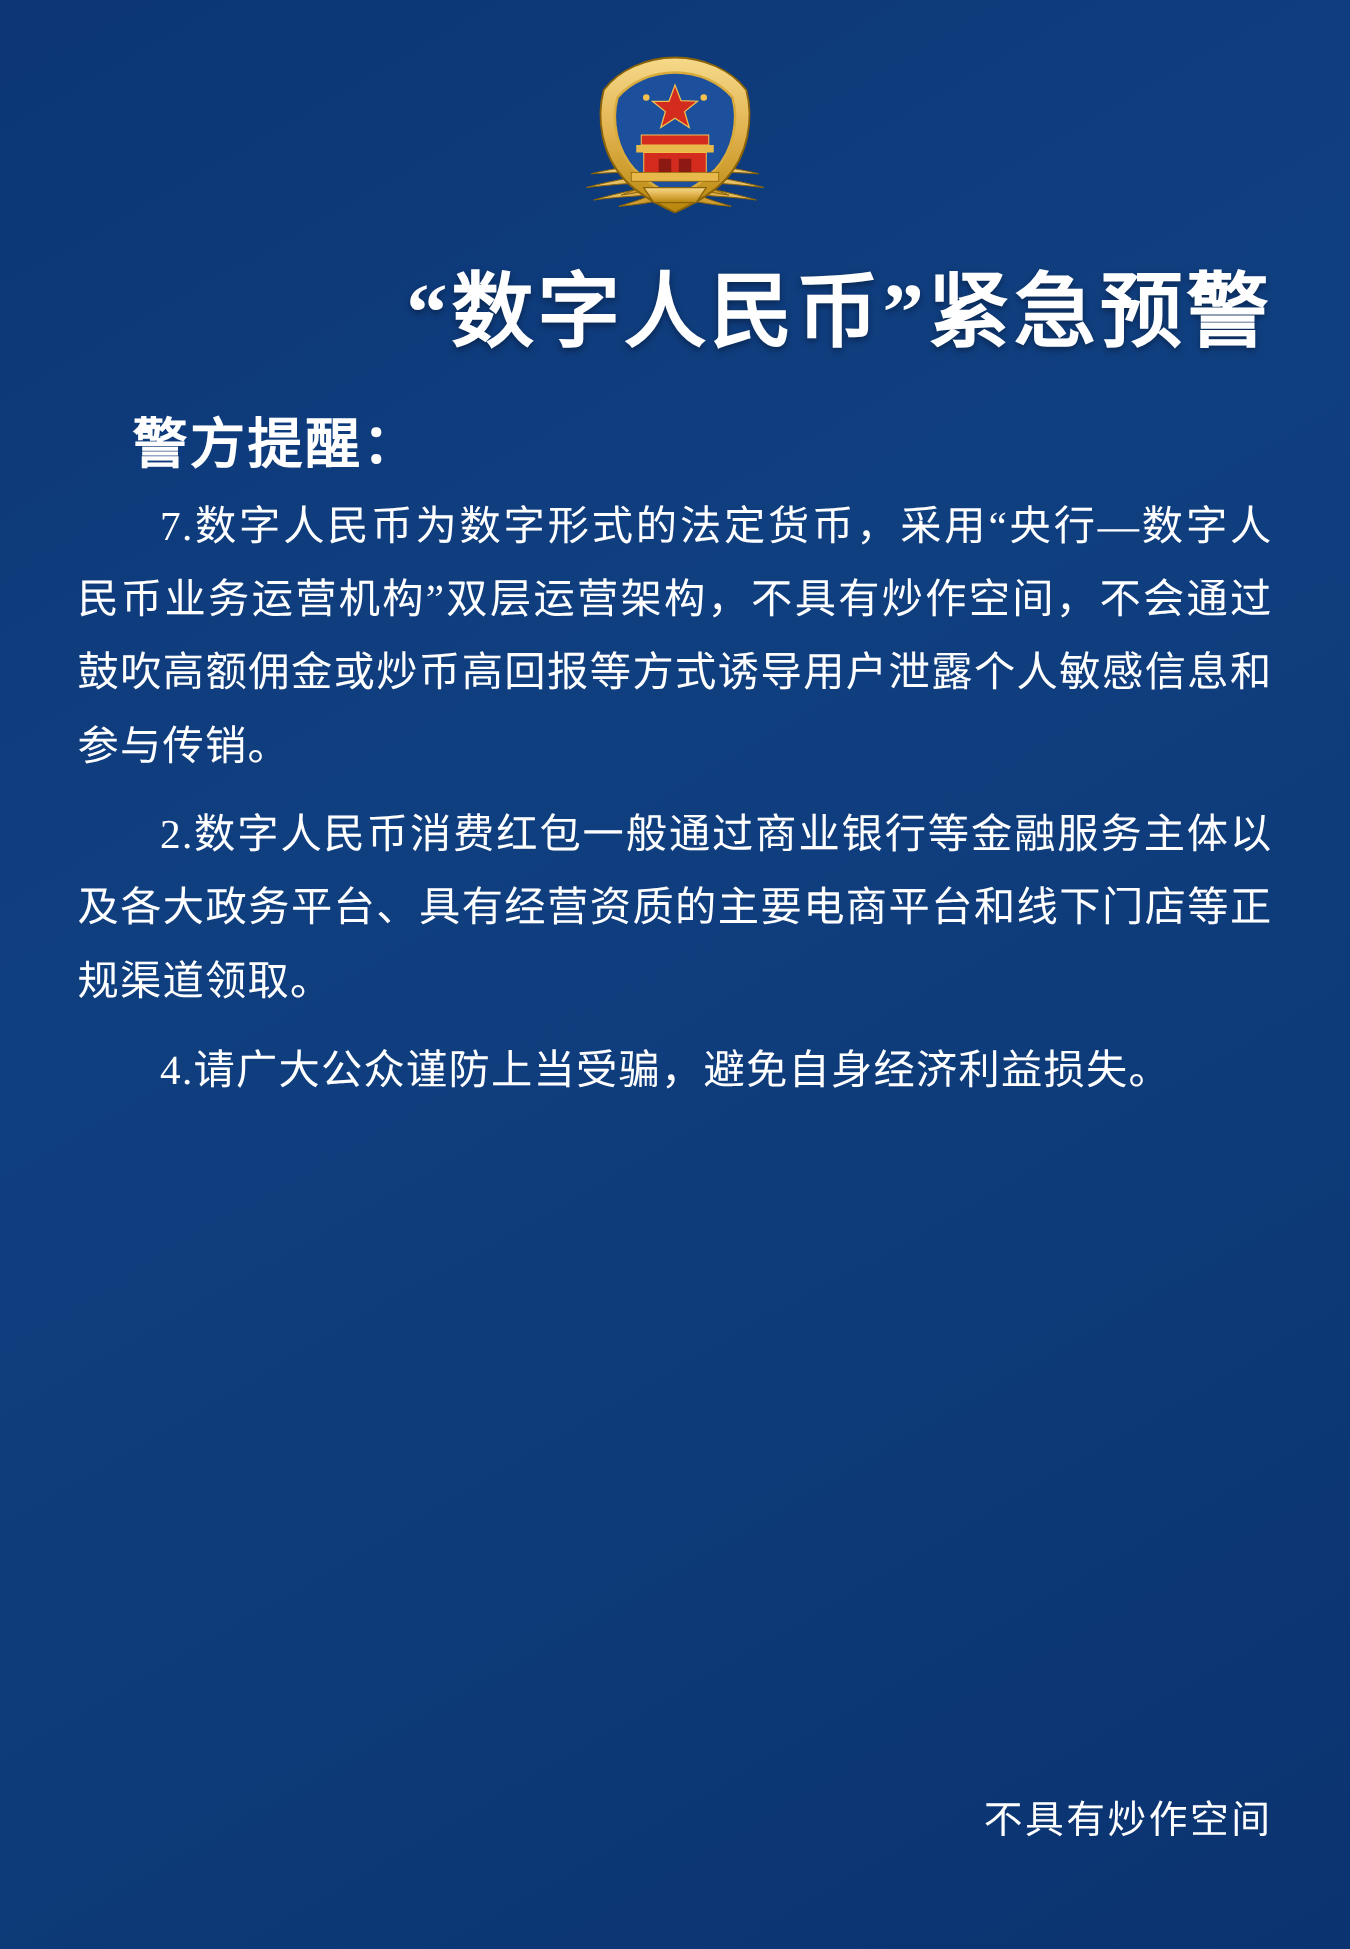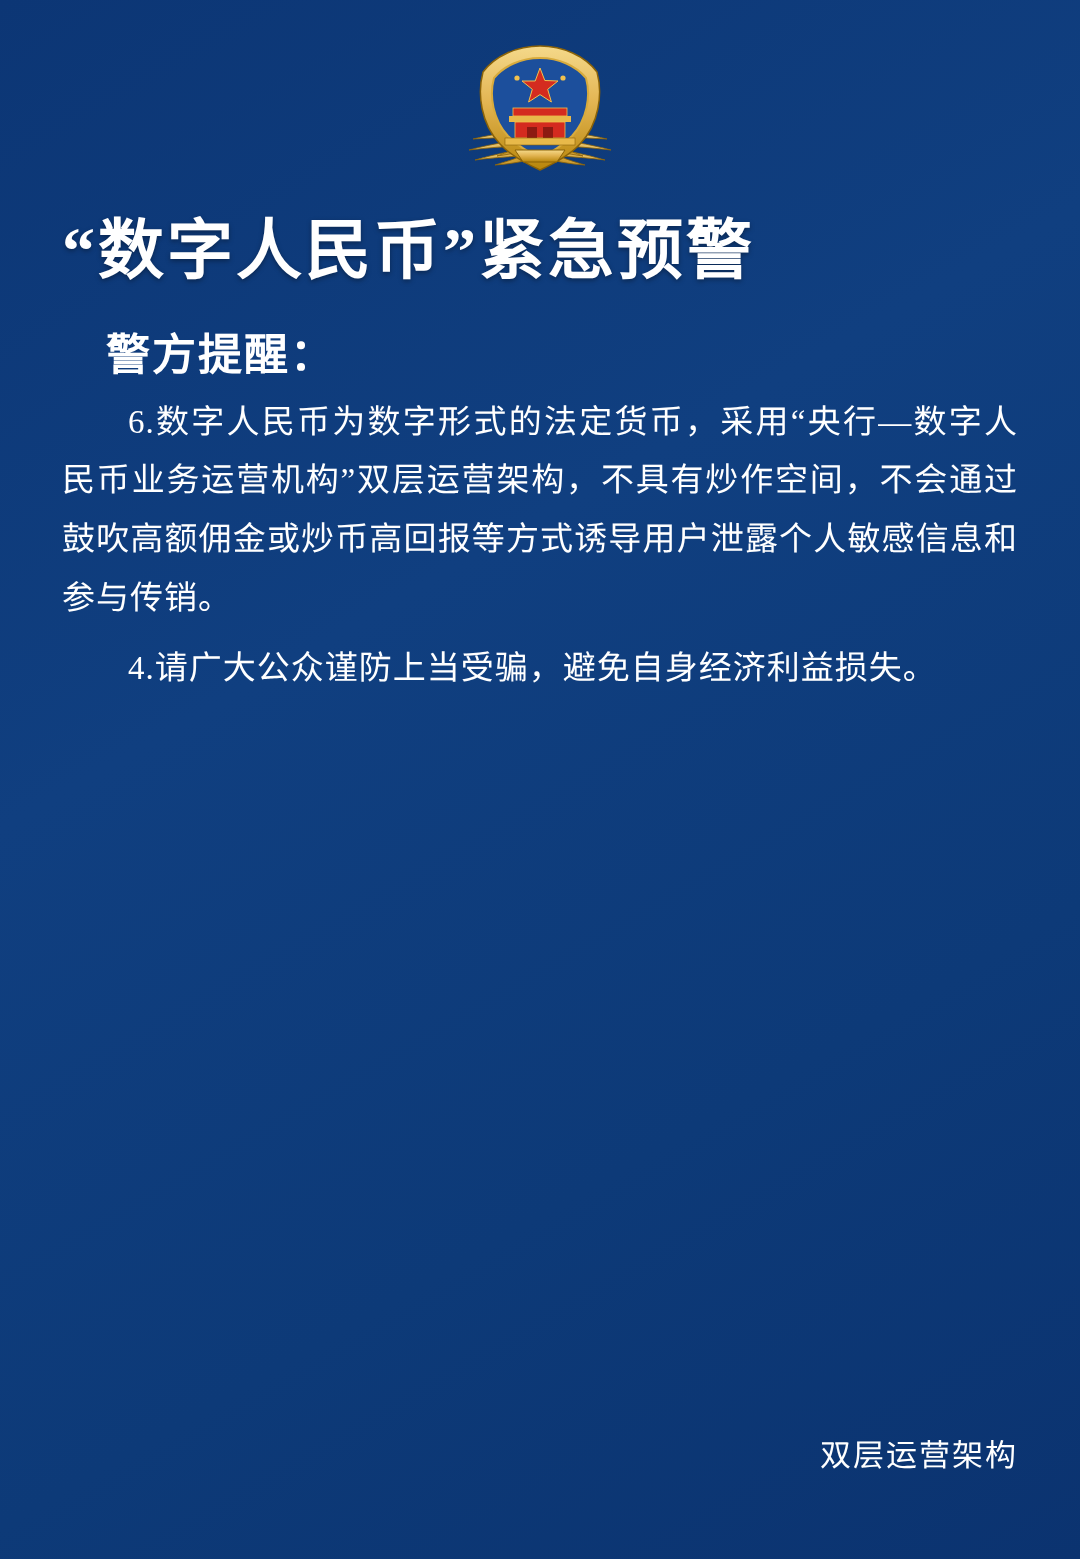--- a/index.html
+++ b/index.html
@@ -32,21 +32,21 @@
   }
   .emblem {
     width: 190px;
     height: 150px;
     position: relative;
   }
   .emblem svg { display: block; }
 
   
   .title {
-    text-align: left;
+    text-align: right;
     font-size: 66px;
     line-height: 1.25;
     font-weight: bold;
     letter-spacing: 3px;
     color: #ffffff;
     margin-top: 16px;
     margin-bottom: 26px;
     text-shadow: 0 2px 5px rgba(0,0,0,0.35);
     font-family: "Liberation Serif", "DejaVu Serif", serif;
   }
@@ -154,20 +154,21 @@
         <path d="M70 112 L120 112 L112 124 L78 124 Z" fill="url(#goldgrad)" stroke="#8a6208" stroke-width="1"></path>
       </svg>
     </div>
   </div>
 
   <h1 class="title">“数字人民币”紧急预警</h1>
 
 
   <h2 class="section-head">警方提醒：</h2>
 
-  <p class="list-item">6.数字人民币为数字形式的法定货币，采用“央行—数字人民币业务运营机构”双层运营架构，不具有炒作空间，不会通过鼓吹高额佣金或炒币高回报等方式诱导用户泄露个人敏感信息和参与传销。</p>
+  <p class="list-item">7.数字人民币为数字形式的法定货币，采用“央行—数字人民币业务运营机构”双层运营架构，不具有炒作空间，不会通过鼓吹高额佣金或炒币高回报等方式诱导用户泄露个人敏感信息和参与传销。</p>
+  <p class="list-item">2.数字人民币消费红包一般通过商业银行等金融服务主体以及各大政务平台、具有经营资质的主要电商平台和线下门店等正规渠道领取。</p>
   <p class="list-item">4.请广大公众谨防上当受骗，避免自身经济利益损失。</p>
 
   <div class="sign-block">
-    <div class="sign-org">双层运营架构</div>
+    <div class="sign-org">不具有炒作空间</div>
   </div>
 
 </div>
 
 </body></html>

